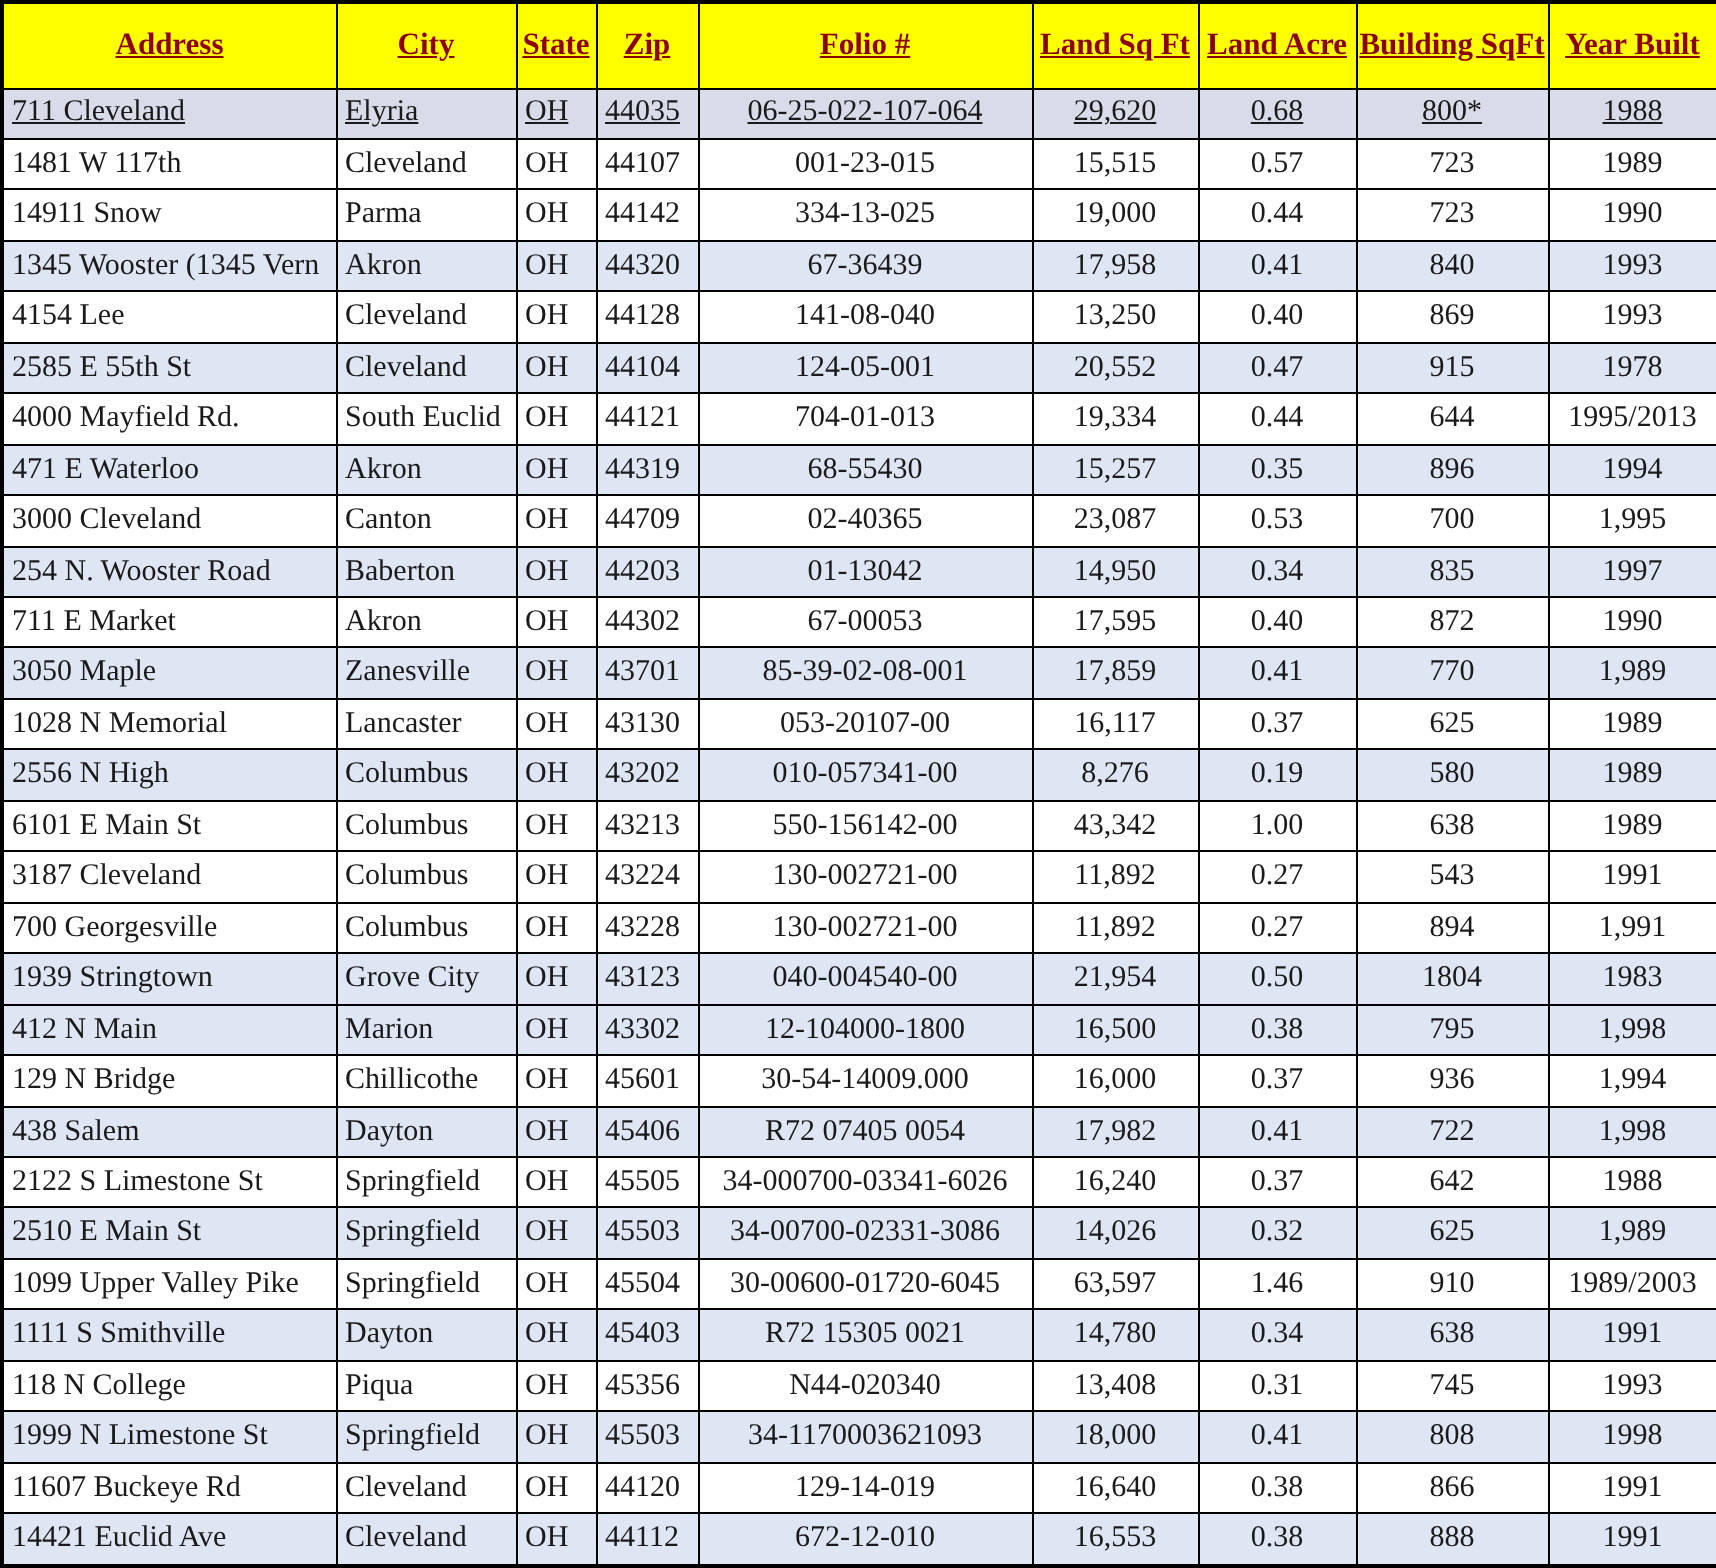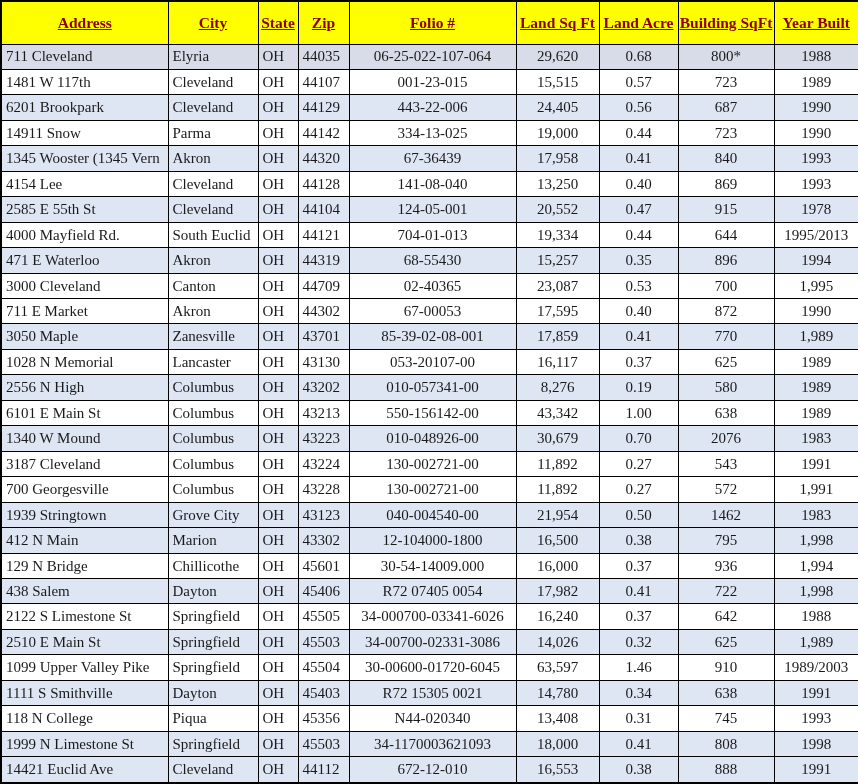--- a/index.html
+++ b/index.html
@@ -36,21 +36,21 @@
     color: var(--header-text, #8B0000);
     font-weight: 700;
     text-decoration: underline;
     text-align: center;
     font-size: 15.5px;
   }
   td.left { text-align: left; padding-left: 4px; }
   td.center { text-align: center; }
   tbody td { background: var(--row-bg, #FFFFFF); color: #1a1a1a; }
   tr.blue td { background: var(--row-alt-bg, #DEE6F4); }
-  tr.first td { background: var(--row-first-bg, #D8DCE8); }
+  tr.first td { background: var(--row-first-bg, #D8DCE8); text-decoration: underline; }
 </style>
 </head>
 <body>
 
 <table>
   <colgroup>
     <col class="c0">
       <col class="c1">
       <col class="c2">
       <col class="c3">
@@ -89,31 +89,20 @@
         <td class="left">1481 W 117th</td>
         <td class="left">Cleveland</td>
         <td class="left">OH</td>
         <td class="left">44107</td>
         <td class="center">001-23-015</td>
         <td class="center">15,515</td>
         <td class="center">0.57</td>
         <td class="center">723</td>
         <td class="center">1989</td>
       </tr>
-      <tr class="blue">
-        <td class="left">6201 Brookpark</td>
-        <td class="left">Cleveland</td>
-        <td class="left">OH</td>
-        <td class="left">44129</td>
-        <td class="center">443-22-006</td>
-        <td class="center">24,405</td>
-        <td class="center">0.56</td>
-        <td class="center">687</td>
-        <td class="center">1990</td>
-      </tr>
       <tr>
         <td class="left">14911 Snow</td>
         <td class="left">Parma</td>
         <td class="left">OH</td>
         <td class="left">44142</td>
         <td class="center">334-13-025</td>
         <td class="center">19,000</td>
         <td class="center">0.44</td>
         <td class="center">723</td>
         <td class="center">1990</td>
@@ -177,20 +166,31 @@
         <td class="left">3000 Cleveland</td>
         <td class="left">Canton</td>
         <td class="left">OH</td>
         <td class="left">44709</td>
         <td class="center">02-40365</td>
         <td class="center">23,087</td>
         <td class="center">0.53</td>
         <td class="center">700</td>
         <td class="center">1,995</td>
       </tr>
+      <tr class="blue">
+        <td class="left">254 N. Wooster Road</td>
+        <td class="left">Baberton</td>
+        <td class="left">OH</td>
+        <td class="left">44203</td>
+        <td class="center">01-13042</td>
+        <td class="center">14,950</td>
+        <td class="center">0.34</td>
+        <td class="center">835</td>
+        <td class="center">1997</td>
+      </tr>
       <tr>
         <td class="left">711 E Market</td>
         <td class="left">Akron</td>
         <td class="left">OH</td>
         <td class="left">44302</td>
         <td class="center">67-00053</td>
         <td class="center">17,595</td>
         <td class="center">0.40</td>
         <td class="center">872</td>
         <td class="center">1990</td>
@@ -232,62 +232,51 @@
         <td class="left">6101 E Main St</td>
         <td class="left">Columbus</td>
         <td class="left">OH</td>
         <td class="left">43213</td>
         <td class="center">550-156142-00</td>
         <td class="center">43,342</td>
         <td class="center">1.00</td>
         <td class="center">638</td>
         <td class="center">1989</td>
       </tr>
-      <tr class="blue">
-        <td class="left">1340 W Mound</td>
-        <td class="left">Columbus</td>
-        <td class="left">OH</td>
-        <td class="left">43223</td>
-        <td class="center">010-048926-00</td>
-        <td class="center">30,679</td>
-        <td class="center">0.70</td>
-        <td class="center">2076</td>
-        <td class="center">1983</td>
-      </tr>
       <tr>
         <td class="left">3187 Cleveland</td>
         <td class="left">Columbus</td>
         <td class="left">OH</td>
         <td class="left">43224</td>
         <td class="center">130-002721-00</td>
         <td class="center">11,892</td>
         <td class="center">0.27</td>
         <td class="center">543</td>
         <td class="center">1991</td>
       </tr>
       <tr>
         <td class="left">700 Georgesville</td>
         <td class="left">Columbus</td>
         <td class="left">OH</td>
         <td class="left">43228</td>
         <td class="center">130-002721-00</td>
         <td class="center">11,892</td>
         <td class="center">0.27</td>
-        <td class="center">572</td>
+        <td class="center">894</td>
         <td class="center">1,991</td>
       </tr>
       <tr class="blue">
         <td class="left">1939 Stringtown</td>
         <td class="left">Grove City</td>
         <td class="left">OH</td>
         <td class="left">43123</td>
         <td class="center">040-004540-00</td>
         <td class="center">21,954</td>
         <td class="center">0.50</td>
-        <td class="center">1462</td>
+        <td class="center">1804</td>
         <td class="center">1983</td>
       </tr>
       <tr class="blue">
         <td class="left">412 N Main</td>
         <td class="left">Marion</td>
         <td class="left">OH</td>
         <td class="left">43302</td>
         <td class="center">12-104000-1800</td>
         <td class="center">16,500</td>
         <td class="center">0.38</td>
@@ -375,20 +364,31 @@
         <td class="left">1999 N Limestone St</td>
         <td class="left">Springfield</td>
         <td class="left">OH</td>
         <td class="left">45503</td>
         <td class="center">34-1170003621093</td>
         <td class="center">18,000</td>
         <td class="center">0.41</td>
         <td class="center">808</td>
         <td class="center">1998</td>
       </tr>
+      <tr>
+        <td class="left">11607 Buckeye Rd</td>
+        <td class="left">Cleveland</td>
+        <td class="left">OH</td>
+        <td class="left">44120</td>
+        <td class="center">129-14-019</td>
+        <td class="center">16,640</td>
+        <td class="center">0.38</td>
+        <td class="center">866</td>
+        <td class="center">1991</td>
+      </tr>
       <tr class="blue">
         <td class="left">14421 Euclid Ave</td>
         <td class="left">Cleveland</td>
         <td class="left">OH</td>
         <td class="left">44112</td>
         <td class="center">672-12-010</td>
         <td class="center">16,553</td>
         <td class="center">0.38</td>
         <td class="center">888</td>
         <td class="center">1991</td>

